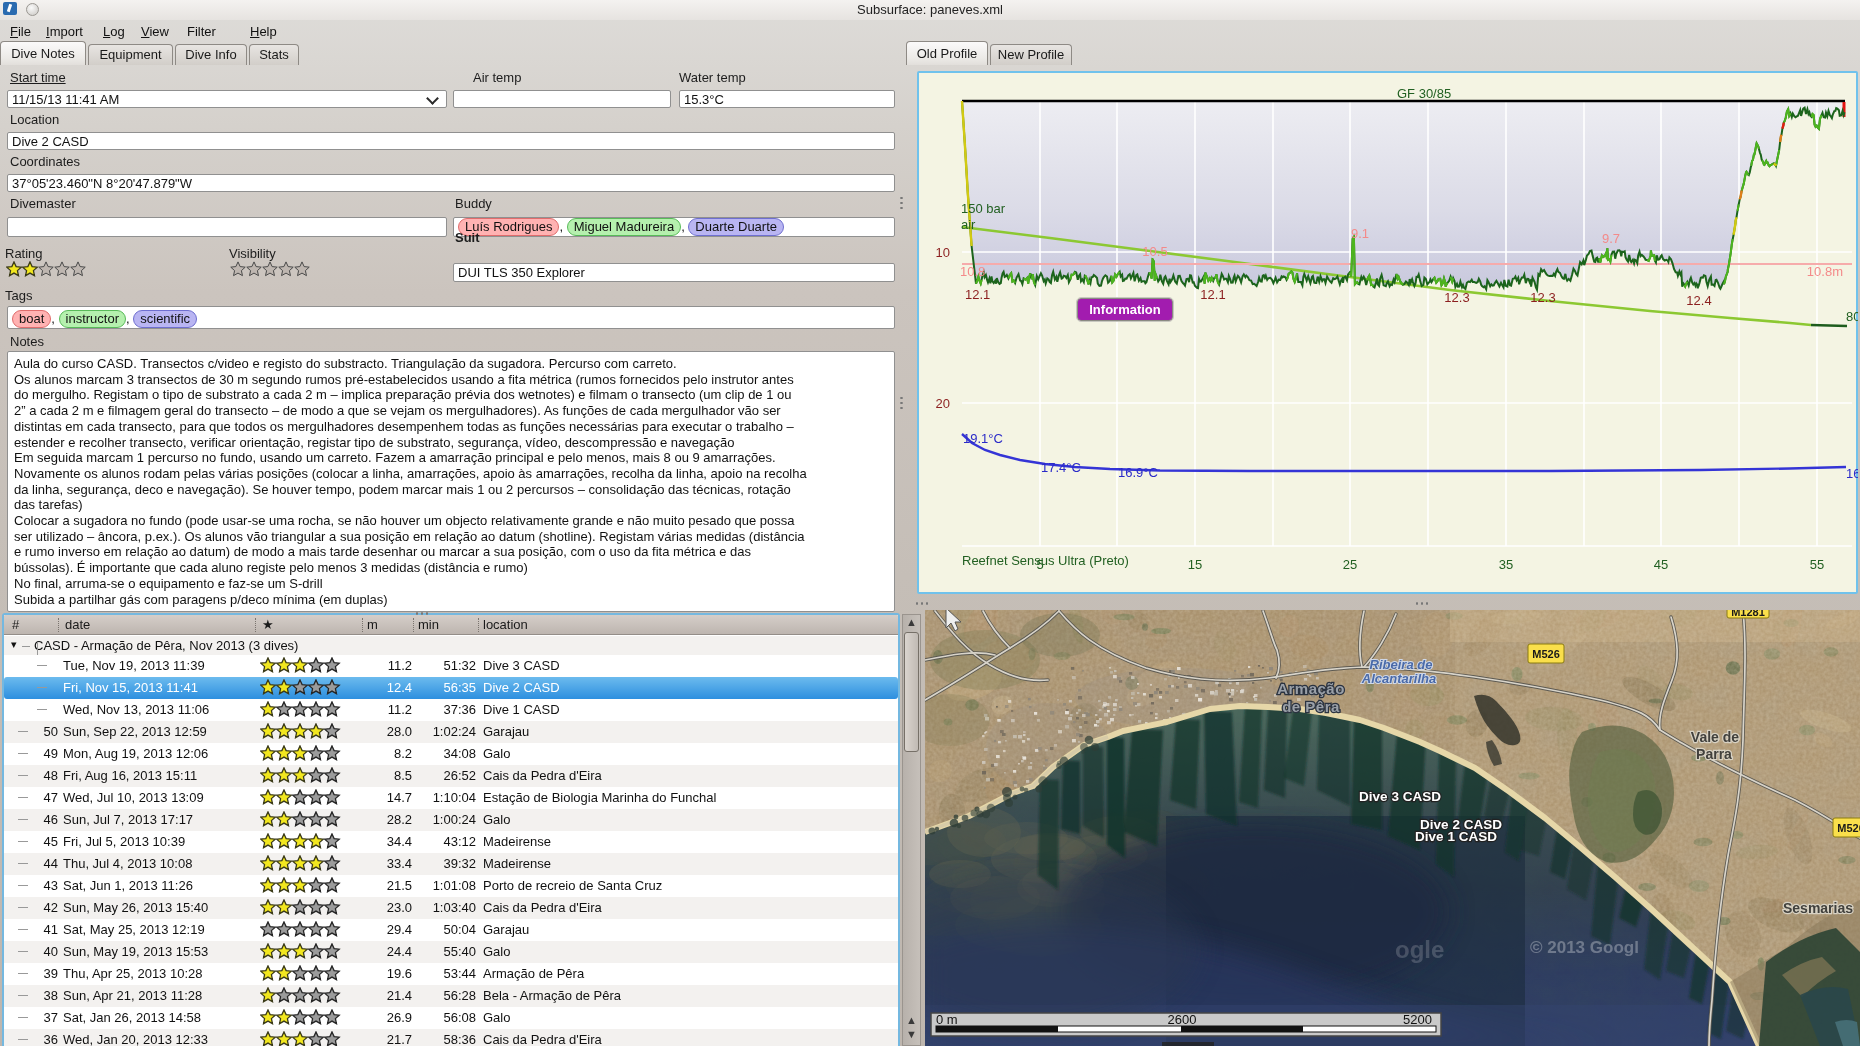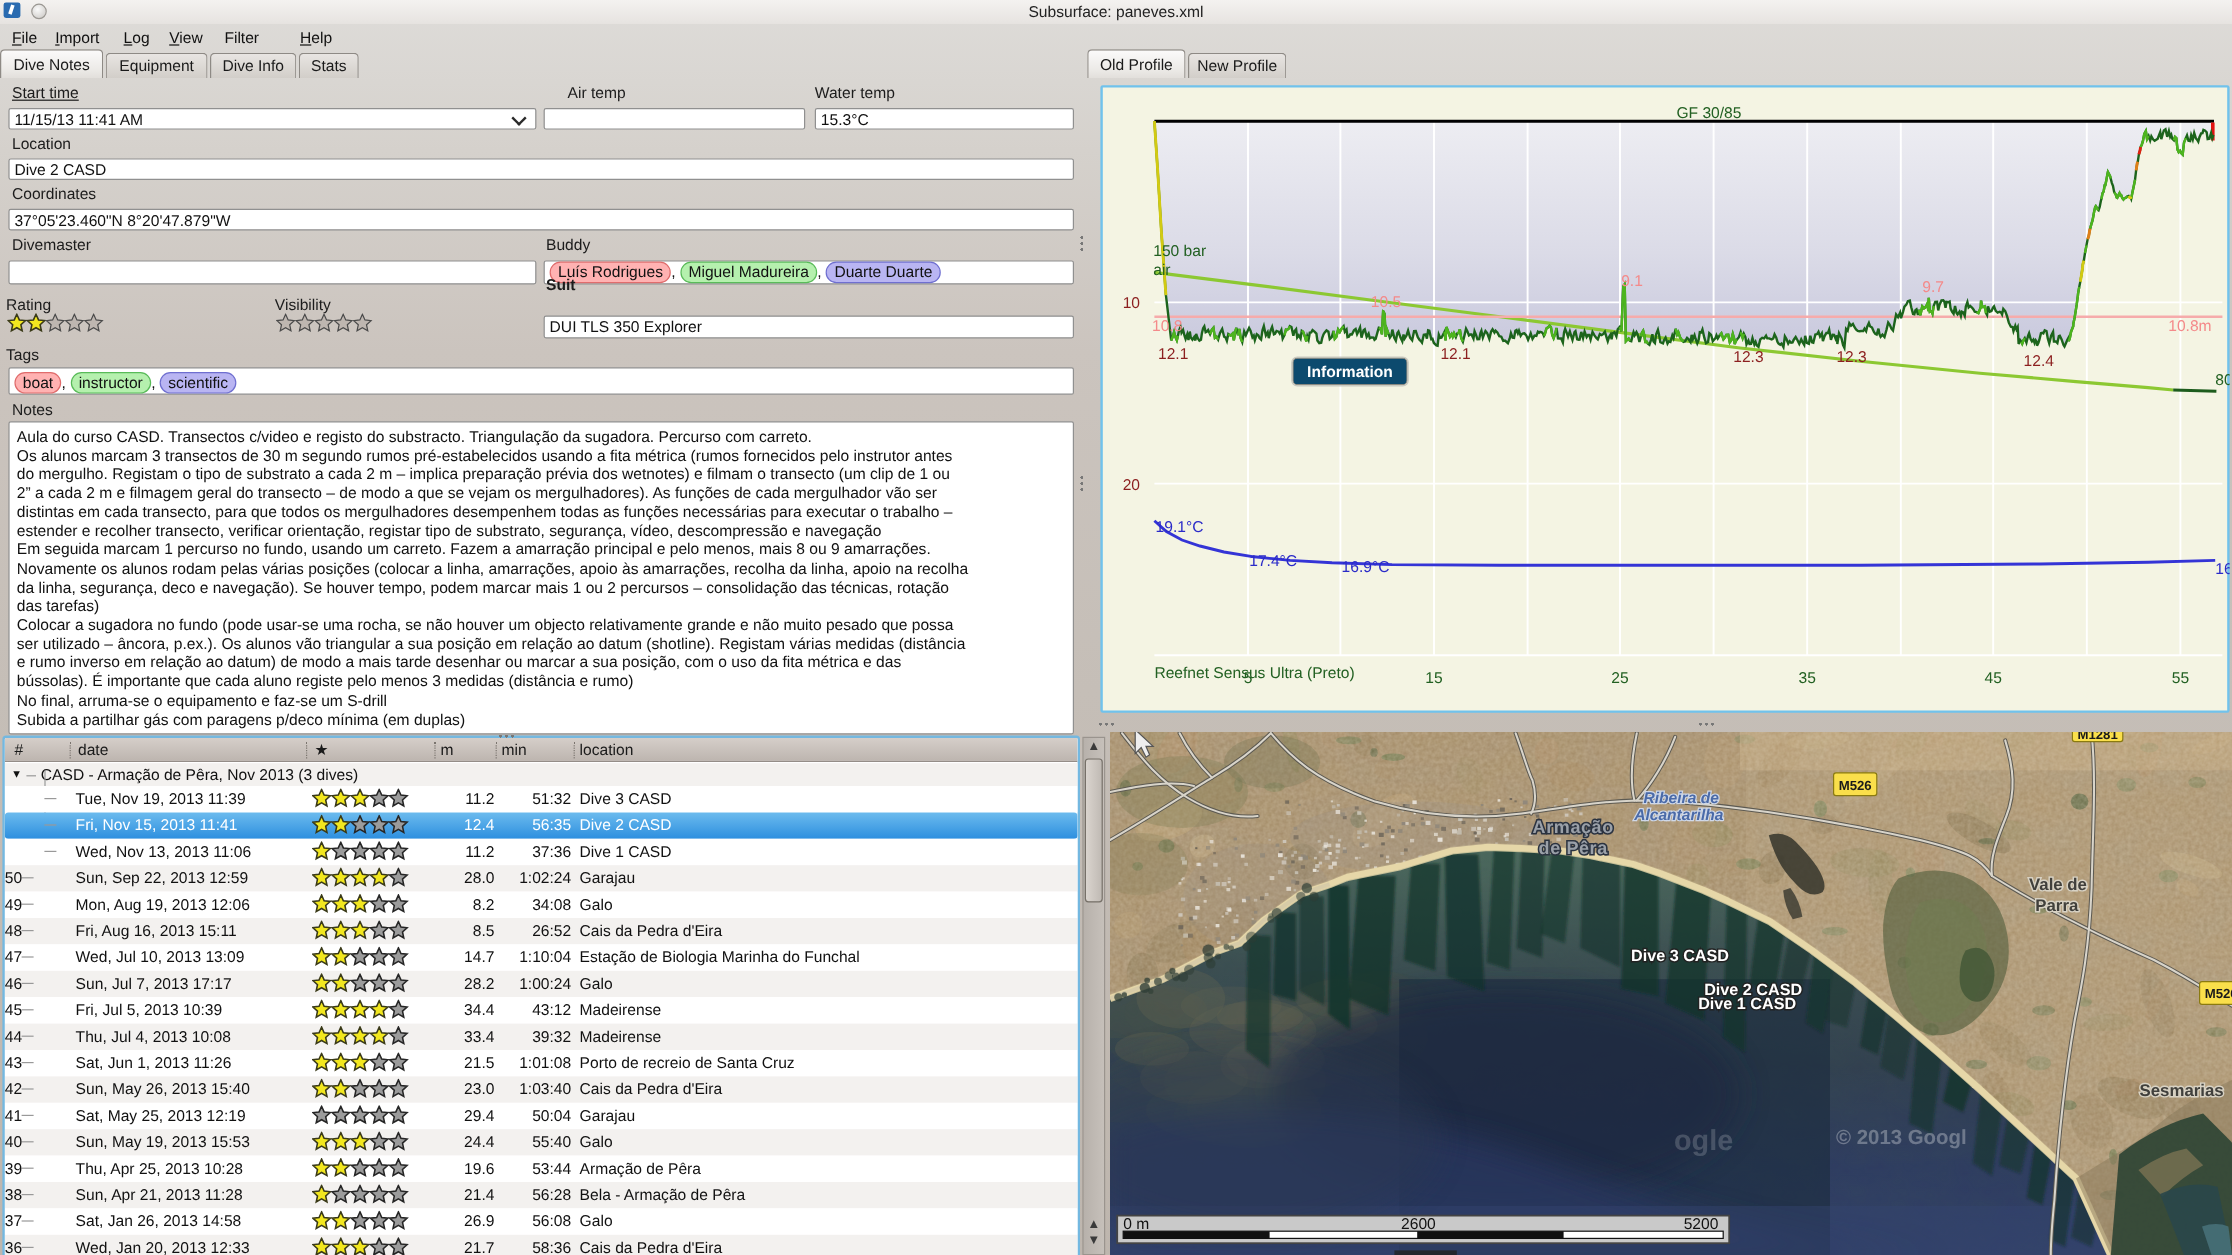--- a/index.html
+++ b/index.html
@@ -27,34 +27,34 @@
 .gr { stroke:#ffffff; stroke-width:1.6; }
 .pg { stroke:#1c641c; stroke-width:2; fill:none; }
 .pl { stroke:#4db51e; stroke-width:2; fill:none; }
 .py { stroke:#d2ca12; stroke-width:2.4; fill:none; }
 .po { stroke:#e07f18; stroke-width:2.4; fill:none; }
 .pr { stroke:#e02010; stroke-width:2.4; fill:none; }
 .axg { font:13px "Liberation Sans"; fill:#226022; }
 .axr { font:13px "Liberation Sans"; fill:#8c1f1f; }
 .axp { font:13px "Liberation Sans"; fill:#f48a8a; }
 .axb { font:13px "Liberation Sans"; fill:#2a2ac8; }
-#infobtn { position:absolute; left:1077px; top:298px; width:96px; height:23px; background:#0c4a6e; border:1px solid #8a8a82; outline:1px solid #c8c8c0; border-radius:4px; color:#fff; font-weight:bold; font-size:13px; text-align:center; line-height:21px; }
+#infobtn { position:absolute; left:1077px; top:298px; width:96px; height:23px; background:#a21caf; border:1px solid #8a8a82; outline:1px solid #c8c8c0; border-radius:4px; color:#fff; font-weight:bold; font-size:13px; text-align:center; line-height:21px; }
 
 #tablebox { position:absolute; left:2px; top:613px; width:898px; height:440px; background:#fff; border:2px solid #74b8e0; border-radius:3px 3px 0 0; overflow:hidden; }
 #thead { position:absolute; left:0; top:0; width:100%; height:20px; background:linear-gradient(#d5cec9,#bdb5af); border-bottom:1px solid #948d88; font-size:13px; color:#1a1a1a; }
 #thead span { position:absolute; top:2px; }
 .hsep { position:absolute; top:3px; width:1px; height:14px; border-left:1px dotted #7a746e; }
 #grouprow { position:absolute; left:0; top:21px; width:100%; height:19px; background:#f3f1ef; font-size:13px; color:#111; }
 #rows { position:absolute; left:0; top:40px; width:100%; }
 .trow { position:absolute; left:0; width:100%; height:22px; font-size:13px; color:#111; }
 .trow.odd { background:#fff; }
 .trow.even { background:#f3f1ef; }
 .trow.sel { background:linear-gradient(#6cbbee,#2d8fdf); color:#fff; border-radius:3px; }
 .trow span { position:absolute; top:3px; }
-.cnum { left:0; width:54px; }
+.cnum { left:0; width:54px; text-align:right; }
 .cdate { left:59px; }
 .cstar { left:256px; top:2px!important; }
 .cm { left:330px; width:78px; text-align:right; }
 .cmin { left:394px; width:78px; text-align:right; }
 .cloc { left:479px; }
 .tb { position:absolute; top:10px; width:10px; border-top:1px solid #999; }
 .sy { fill:#f2e71f; stroke:#3a3a18; stroke-width:1.3; }
 .sg { fill:#9b9b9b; stroke:#262626; stroke-width:1.3; }
 .se { fill:#beb6b0; stroke:#4a4a4a; stroke-width:1; }
 

